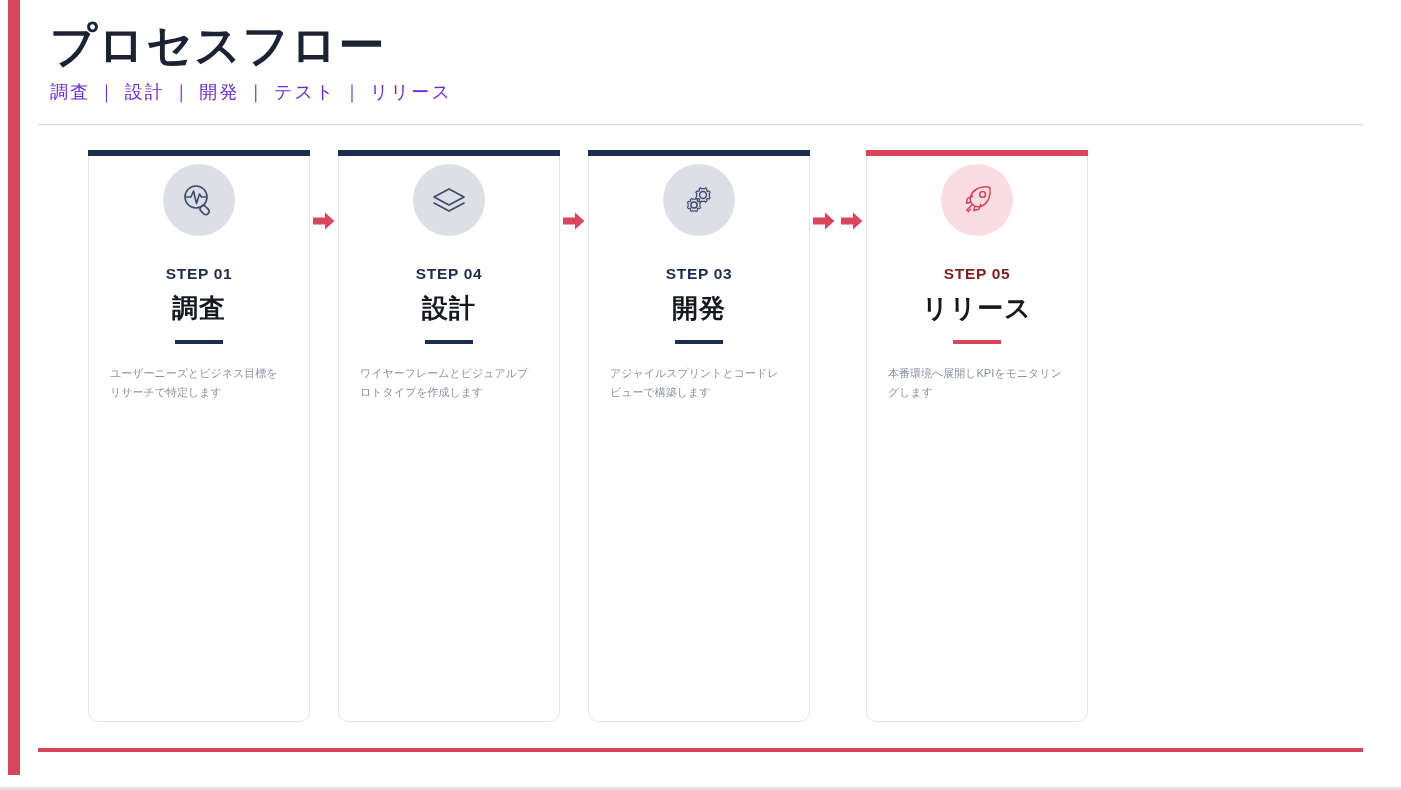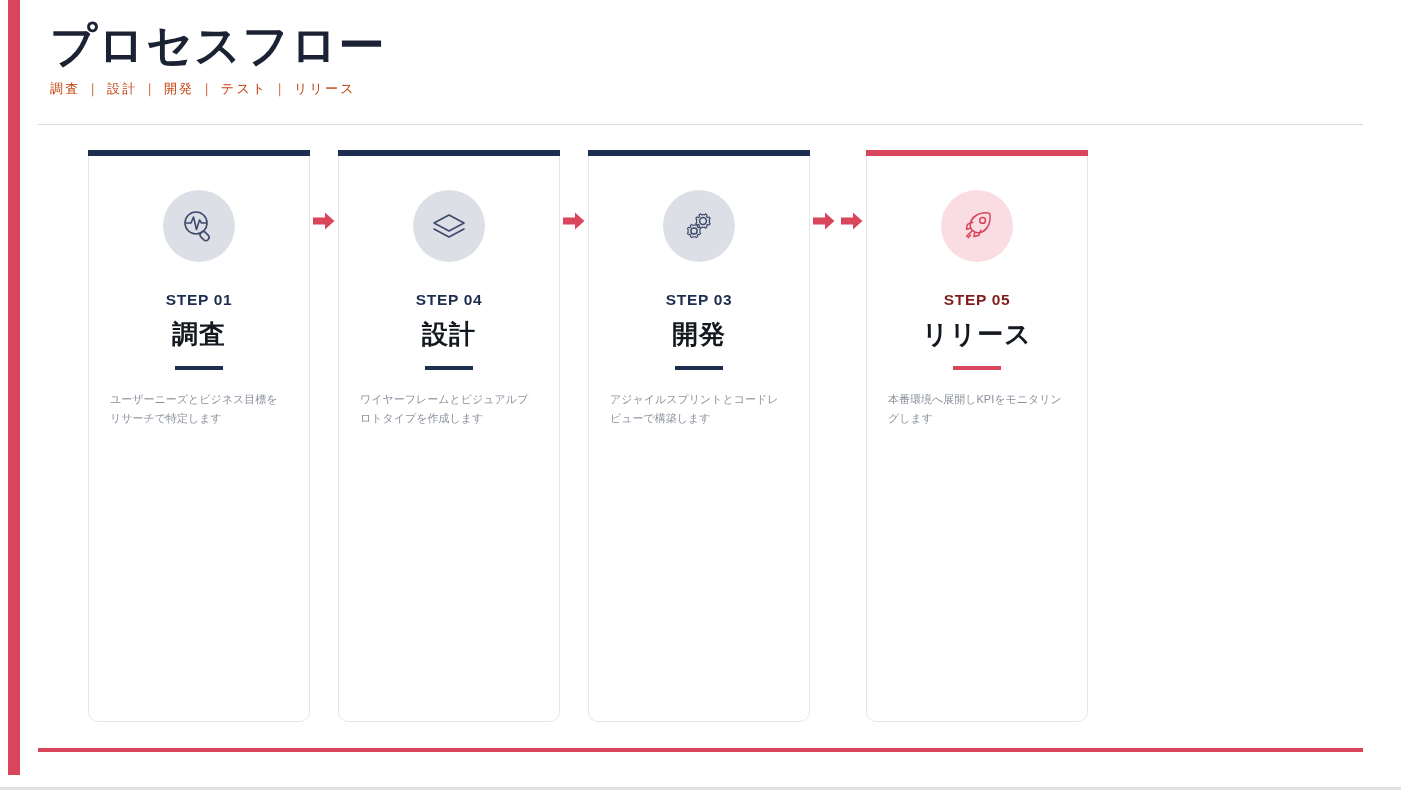--- a/index.html
+++ b/index.html
@@ -52,22 +52,22 @@
     font-size: 46px;
     font-weight: 700;
     color: #1b2233;
     letter-spacing: 1px;
     line-height: 1.12;
     margin: 0;
     white-space: nowrap;
   }
   .header-subtitle {
     margin: 8px 0 0 0;
-    font-size: 13px;
-    color: #c2410c;
+    font-size: 18px;
+    color: #6d28d9;
     letter-spacing: 2.2px;
     white-space: nowrap;
   }
   .header-rule {
     position: absolute;
     left: 38px;
     top: 124px;
     width: 1325px;
     height: 1px;
     background: #d8dade;
@@ -88,21 +88,21 @@
     position: relative;
     width: 222px;
     flex: 0 0 222px;
     background: #ffffff;
     border: 1px solid #e6e7ea;
     border-radius: 0 0 10px 10px;
     box-sizing: border-box;
     display: flex;
     flex-direction: column;
     align-items: center;
-    padding-top: 39px;
+    padding-top: 13px;
   }
   .card-topbar {
     position: absolute;
     left: -1px;
     top: -1px;
     width: 222px;
     height: 6px;
     background: #1d2d50;
     border-radius: 0;
   }

